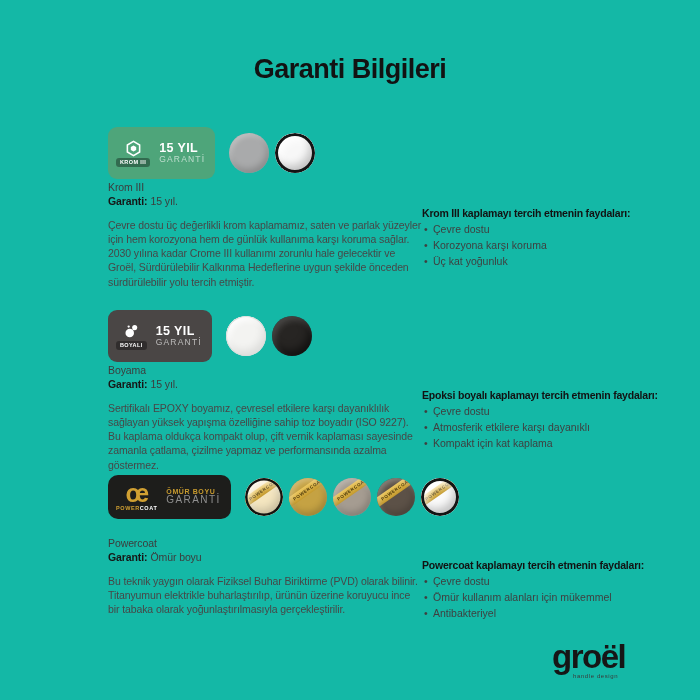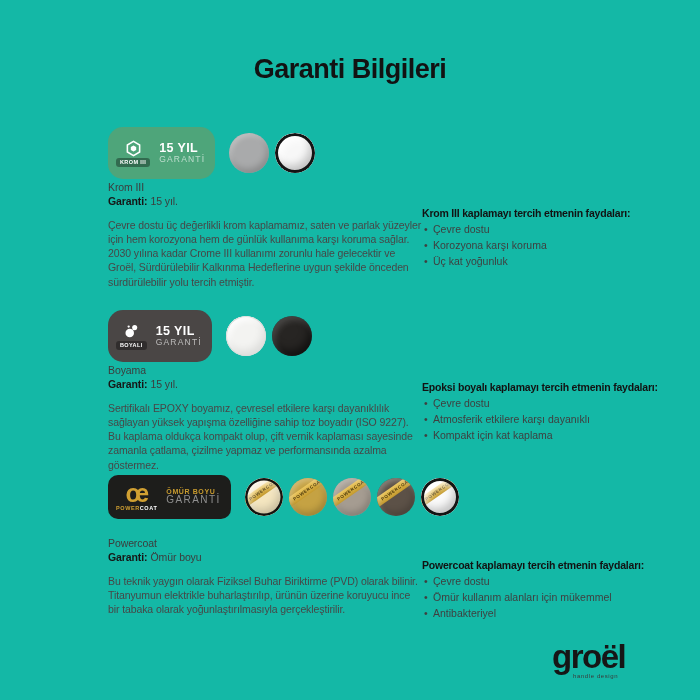--- a/index.html
+++ b/index.html
@@ -3,21 +3,21 @@
 <meta charset="utf-8">
 <style>
   html,body{margin:0;padding:0;background:#fff;}
   .page{position:relative;width:700px;height:700px;background:#14b8a6;overflow:hidden;
         font-family:"Liberation Sans",sans-serif;color:#333;}
   .title{position:absolute;top:54px;left:0;right:0;text-align:center;
          font-size:27px;font-weight:700;color:#121212;letter-spacing:-0.5px;}
 
   
   .badge-row{position:absolute;left:108px;display:flex;align-items:center;gap:6px;}
-  .badge{height:52px;border-radius:15px;display:flex;align-items:center;
+  .badge{height:52px;border-radius:9px;display:flex;align-items:center;
          padding:0 10px 0 8px;box-sizing:border-box;margin-right:8px;}
   .badge-left{display:flex;flex-direction:column;align-items:center;margin-right:9px;}
   .badge-icon svg{display:block;width:17px;height:17px;}
   .badge-label{font-size:5.5px;font-weight:700;color:#fff;letter-spacing:0.4px;
                background:rgba(0,0,0,0.35);border-radius:3px;padding:1.5px 4px;margin-top:1px;white-space:nowrap;}
   .badge-right{display:flex;flex-direction:column;line-height:1.05;}
   .badge-period{font-size:12.5px;font-weight:800;color:#fff;letter-spacing:0.4px;}
   .badge-period-sub{font-size:8.5px;font-weight:400;color:rgba(255,255,255,0.62);letter-spacing:1.2px;}
 
   
@@ -128,21 +128,21 @@
   </div>
 
   <div class="textcol" style="top:364px">
     <div class="product-name">Boyama</div>
     <div class="warranty-line">
       <span class="wl">Garanti:</span><span>15 yıl.</span>
     </div>
     <p class="desc">Sertifikalı EPOXY boyamız, çevresel etkilere karşı dayanıklılık sağlayan yüksek yapışma özelliğine sahip toz boyadır (ISO 9227). Bu kaplama oldukça kompakt olup, çift vernik kaplaması sayesinde zamanla çatlama, çizilme yapmaz ve performansında azalma göstermez.</p>
   </div>
 
-  <div class="benefits" style="top:381px">
+  <div class="benefits" style="top:389px">
     <div class="benefits-title">Epoksi boyalı kaplamayı tercih etmenin faydaları:</div>
     <ul>
       <li>Çevre dostu</li>
       <li>Atmosferik etkilere karşı dayanıklı</li>
       <li>Kompakt için kat kaplama</li>
     </ul>
   </div>
 
   <div class="badge-row" style="top:475px">
     <div class="badge pcb" style="background: rgb(29, 29, 27);">

